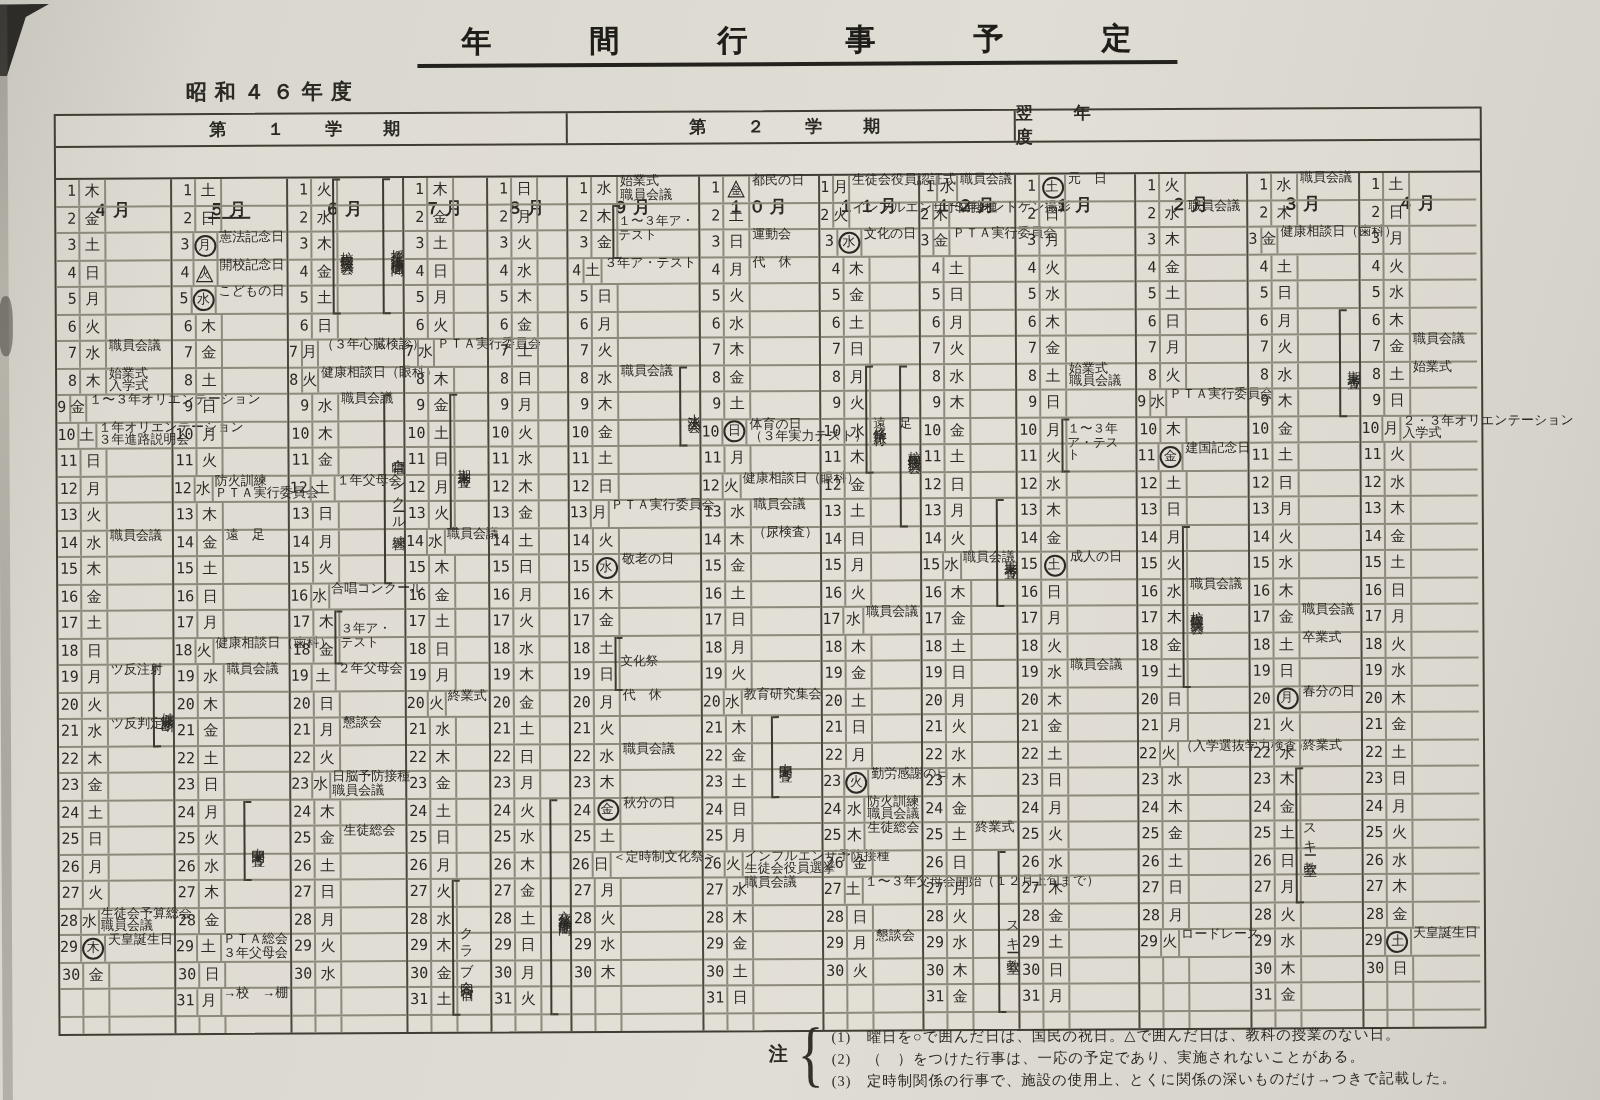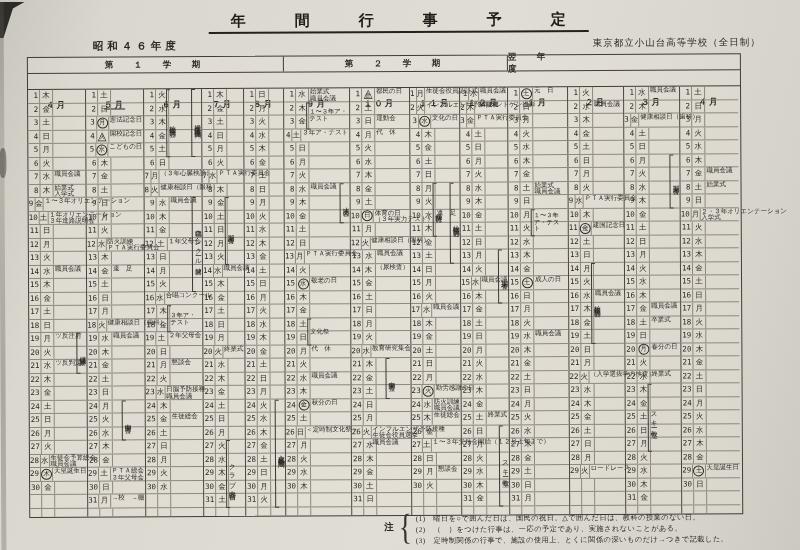--- a/index.html
+++ b/index.html
@@ -65,21 +65,20 @@
 
 <div class="sheet">
   <div class="blob-tl"></div>
   <div class="edge-l"></div>
   <div class="blob-l2"></div>
 
   <div class="title-wrap">
     <span class="title">年　間　行　事　予　定</span>
   </div>
   <div class="year-label">昭和４６年度</div>
-  <div class="school-label">東京都立小山台高等学校（全日制）</div>
 
   <div class="cal" id="cal">
       <div class="cal-sem-row">
         <div class="sem-cell" style="width: 256px;">第　１　学　期</div>
         <div class="sem-cell" style="width: 224px;">第　２　学　期</div>
         <div class="sem-cell" style="width: 58px;">翌　年　度</div>
       </div>
       <div class="cal-mon-row">
         <div class="mon-cell" style="width: 58px;">４月</div>
         <div class="mon-cell" style="width: 58px; text-decoration: underline;">５月</div>

